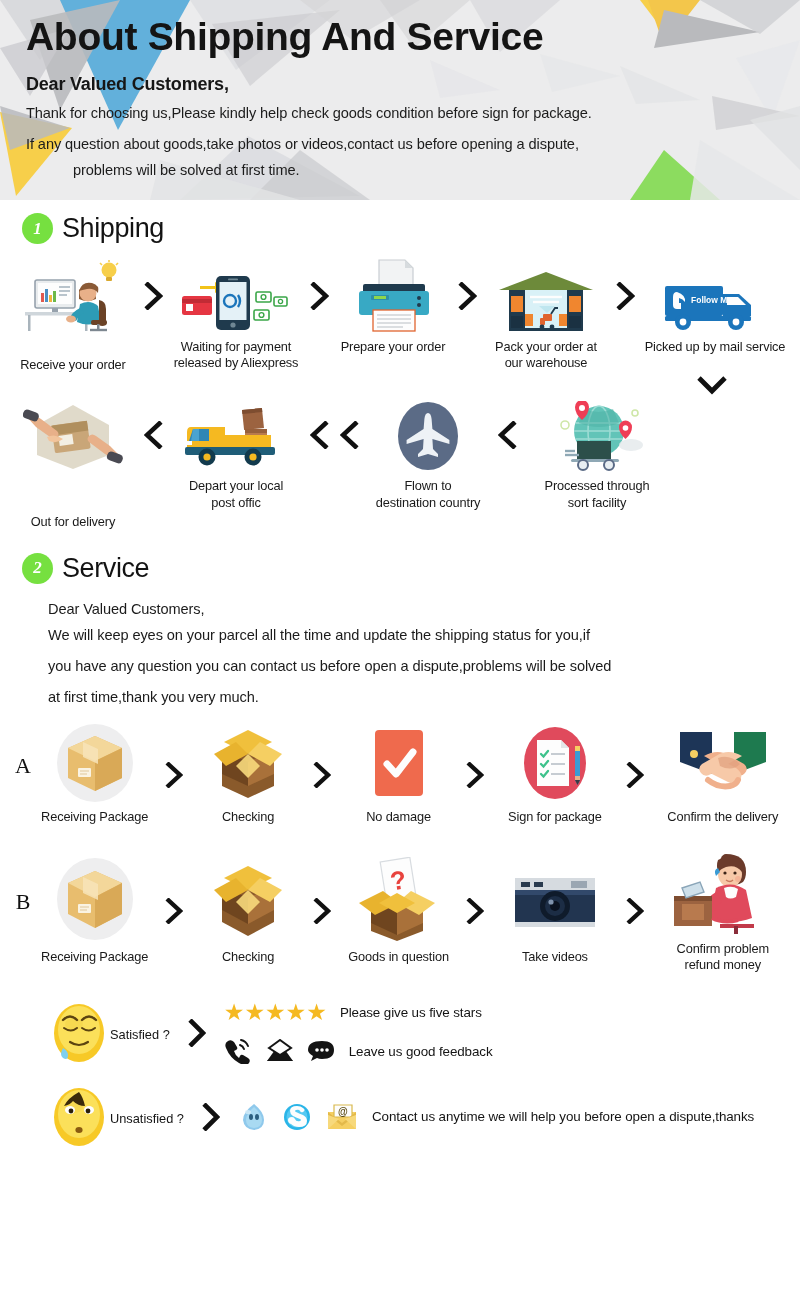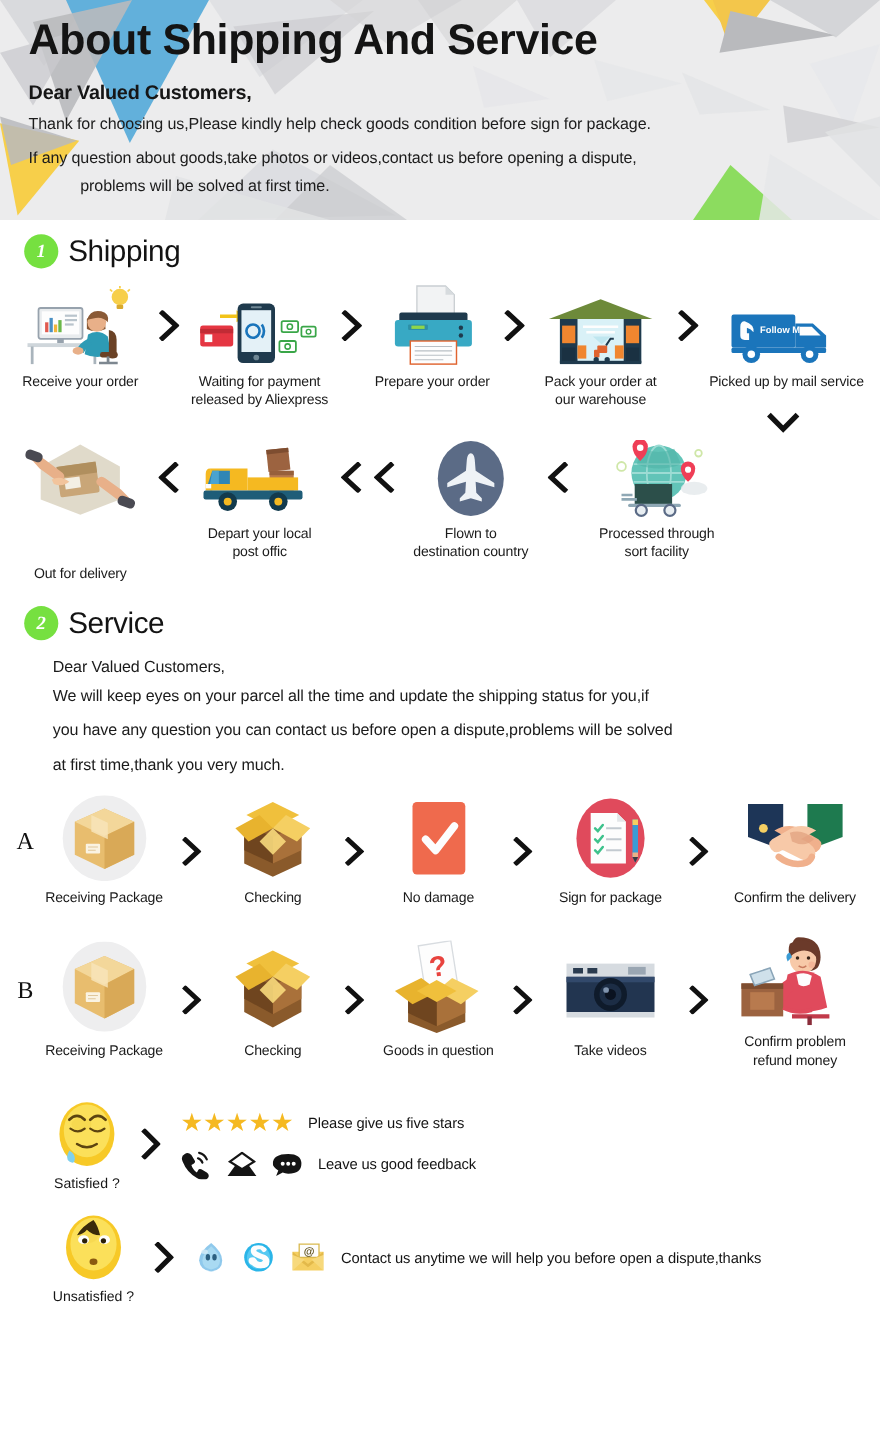--- a/index.html
+++ b/index.html
@@ -61,21 +61,21 @@
 
   
   .svc-line { font-size:14.6px; color:#1b1b1b; line-height:1.52; letter-spacing:-0.1px; }
 
   
   .fb-row { display:flex; align-items:center; }
   .fb-col { display:flex; flex-direction:column; gap:14px; }
   .fb-item { display:flex; align-items:center; gap:13px; }
   .fb-text { font-size:13.4px; color:#141414; letter-spacing:-0.1px; }
   .stars { display:flex; gap:1px; font-size:23px; color:#f5b921; line-height:1; }
-  .emoji-wrap { display:flex; flex-direction:column; align-items:center; }
+  .emoji-wrap { display:flex; align-items:center; }
   .emoji-label { font-size:12.8px; margin-top:4px; color:#151515; }
 </style>
 </head>
 <body>
 
 <div class="header">
   <svg class="poly" style="left:0;top:0" width="800" height="200" viewBox="0 0 800 200">
     <polygon points="0,0 80,0 40,60" fill="#d6d7d9" opacity="0.85"></polygon>
     <polygon points="60,0 190,0 118,130" fill="#62b0db"></polygon>
     <polygon points="30,20 120,0 60,110" fill="#b9babd" opacity="0.9"></polygon>
@@ -114,21 +114,21 @@
 
 <div style="padding:13px 0 0 22px;">
   <div class="section-head">
     <div class="badge">1</div>
     <div class="section-title">Shipping</div>
   </div>
 </div>
 
 <div class="flow" style="margin-top:16px;padding:0 8px;">
 
-  <div class="step" style="width:130px;">
+  <div class="step" style="width:130px;gap:18px;">
     <div class="icon-box" style="height:72px">
       <svg width="104" height="72" viewBox="0 0 104 72">
 
         <g>
           <circle cx="88" cy="10" r="7.5" fill="#f7cf4a"></circle>
           <rect x="85" y="17" width="6" height="4" rx="1" fill="#d9a92e"></rect>
           <line x1="88" y1="0" x2="88" y2="2" stroke="#f7cf4a" stroke-width="1.6"></line>
           <line x1="79" y1="3" x2="81" y2="5" stroke="#f7cf4a" stroke-width="1.6"></line>
           <line x1="97" y1="3" x2="95" y2="5" stroke="#f7cf4a" stroke-width="1.6"></line>
         </g>

